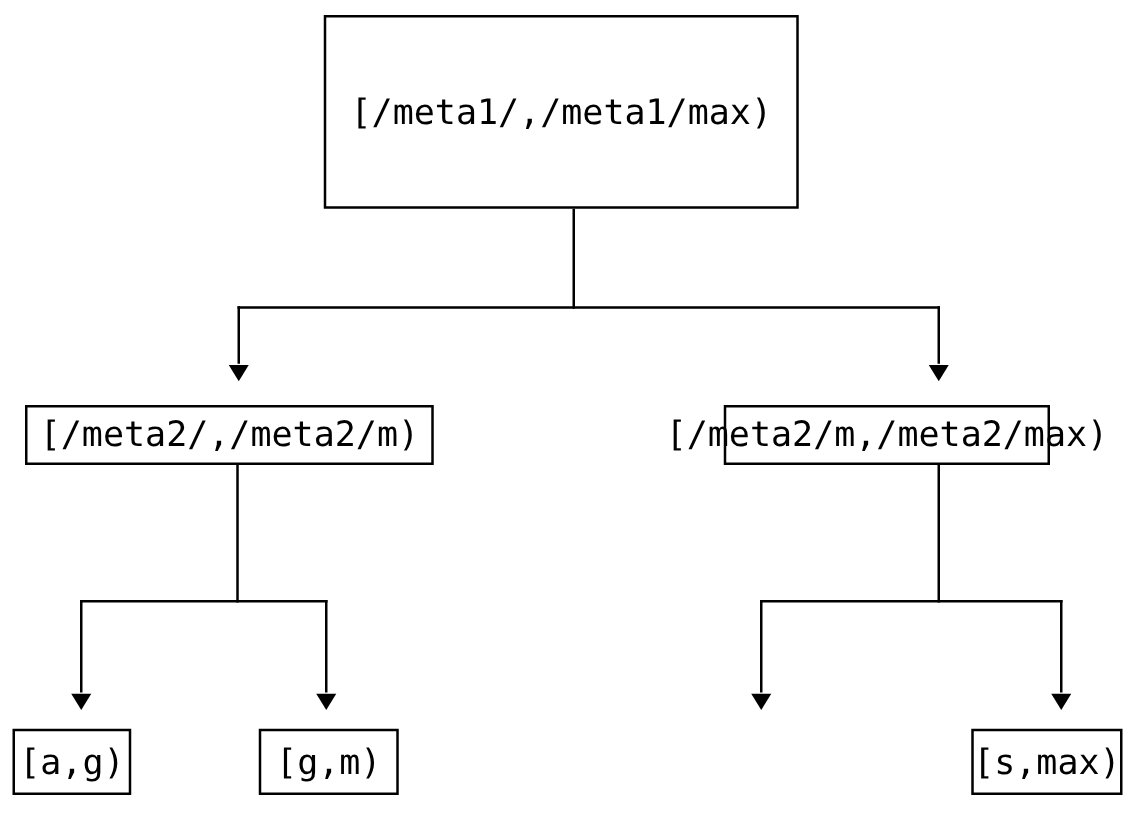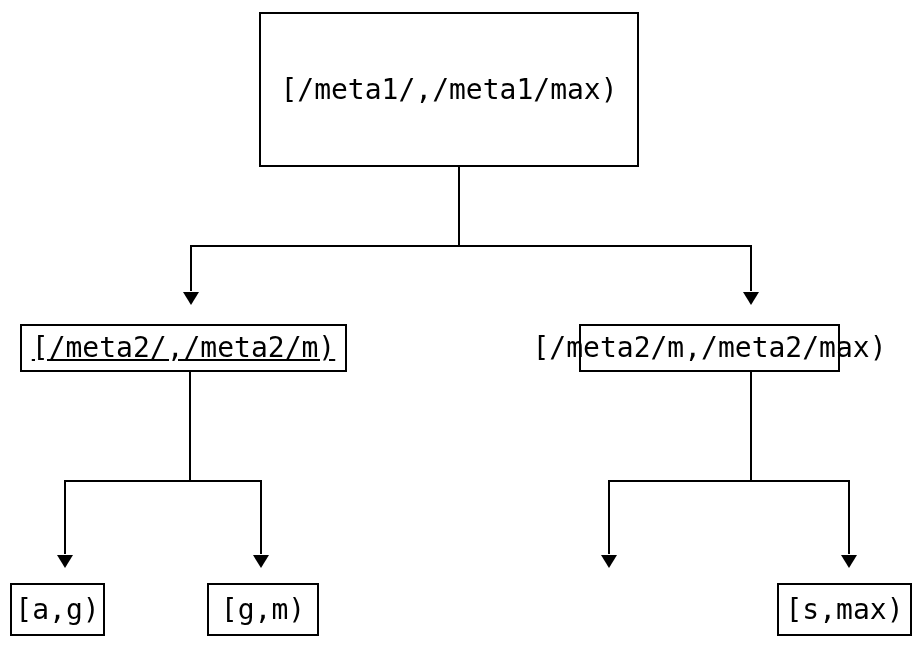--- a/index.html
+++ b/index.html
@@ -64,21 +64,21 @@
   <div class="edge-line edge-v" style="left:458px; top:167px; height:80px;"></div>
 
   <div class="edge-line edge-h" style="left:190px; top:245px; width:562px;"></div>
 
   <div class="edge-line edge-v" style="left:190px; top:245px; height:46px;"></div>
   <div class="arrow-head" style="left:183px; top:292px;"></div>
 
   <div class="edge-line edge-v" style="left:750px; top:245px; height:46px;"></div>
   <div class="arrow-head" style="left:743px; top:292px;"></div>
 
-  <div class="node-box" style="left:20px; top:324px; width:327px; height:48px;text-decoration:underline;">
+  <div class="node-box" style="left:20px; top:324px; width:327px; height:48px;">
     <span>[/meta2/,/meta2/m)</span>
   </div>
 
   <div class="node-box" style="left:579px; top:324px; width:261px; height:48px;">
     <span>[/meta2/m,/meta2/max)</span>
   </div>
 
   <div class="edge-line edge-v" style="left:189px; top:372px; height:110px;"></div>
   <div class="edge-line edge-h" style="left:64px; top:480px; width:198px;"></div>
 
@@ -99,17 +99,17 @@
 
   <div class="node-box" style="left:10px; top:583px; width:95px; height:53px;">
     <span>[a,g)</span>
   </div>
 
   <div class="node-box" style="left:207px; top:583px; width:112px; height:53px;">
     <span>[g,m)</span>
   </div>
 
 
-  <div class="node-box" style="left:777px; top:583px; width:135px; height:53px;">
+  <div class="node-box" style="left:777px; top:583px; width:121px; height:53px;">
     <span>[s,max)</span>
   </div>
 
 </div>
 
 </body></html>

